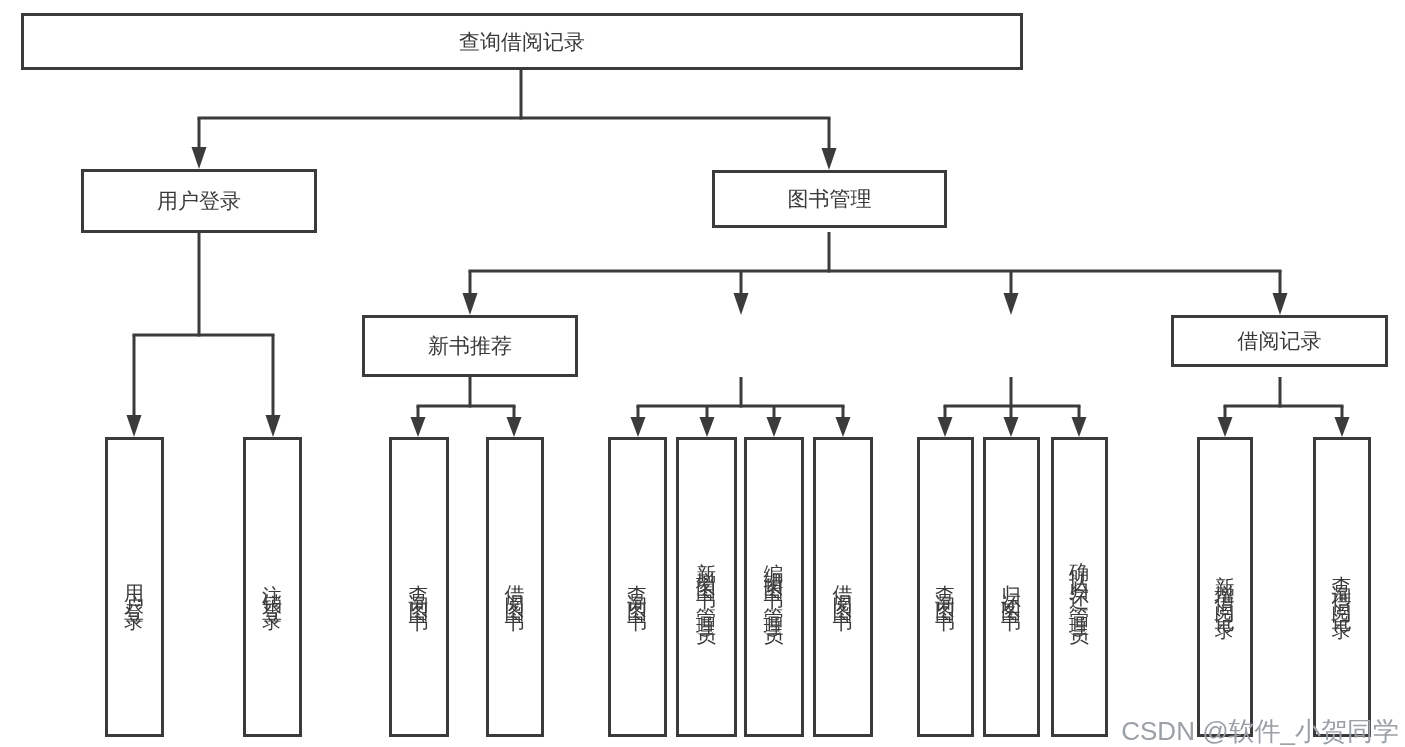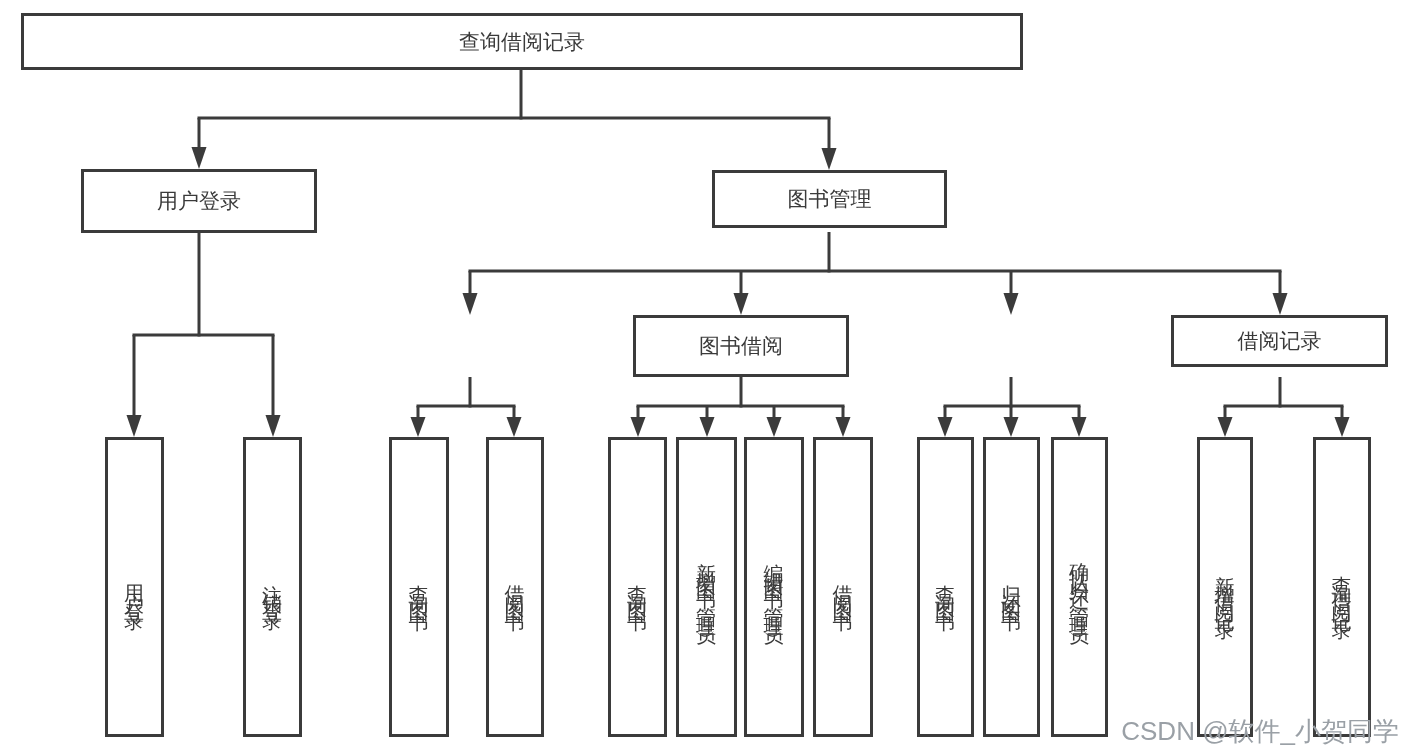--- a/index.html
+++ b/index.html
@@ -112,21 +112,21 @@
     <polygon points="1217.5,417 1232.5,417 1225,437"></polygon>
     <line x1="1342" y1="406" x2="1342" y2="420"></line>
     <polygon points="1334.5,417 1349.5,417 1342,437"></polygon>
   </svg>
 
   <div class="node" style="left:21px;top:13px;width:1002px;height:57px">查询借阅记录</div>
 
   <div class="node" style="left:81px;top:169px;width:236px;height:64px">用户登录</div>
   <div class="node" style="left:712px;top:170px;width:235px;height:58px">图书管理</div>
 
-  <div class="node" style="left:633px;top:315px;width:216px;height:62px">图书借阅</div>
+  <div class="node" style="left:362px;top:315px;width:216px;height:62px">新书推荐</div>
   <div class="node" style="left:1171px;top:315px;width:217px;height:52px">借阅记录</div>
 
   <div class="node vnode" style="left:105px;top:437px;width:59px;height:300px">用户登录</div>
   <div class="node vnode" style="left:243px;top:437px;width:59px;height:300px">注销登录</div>
 
   <div class="node vnode" style="left:389px;top:437px;width:60px;height:300px">查询图书</div>
   <div class="node vnode" style="left:486px;top:437px;width:58px;height:300px">借阅图书</div>
 
   <div class="node vnode" style="left:608px;top:437px;width:59px;height:300px">查询图书</div>
   <div class="node vnode" style="left:676px;top:437px;width:61px;height:300px">新增图书（管理员）</div>

